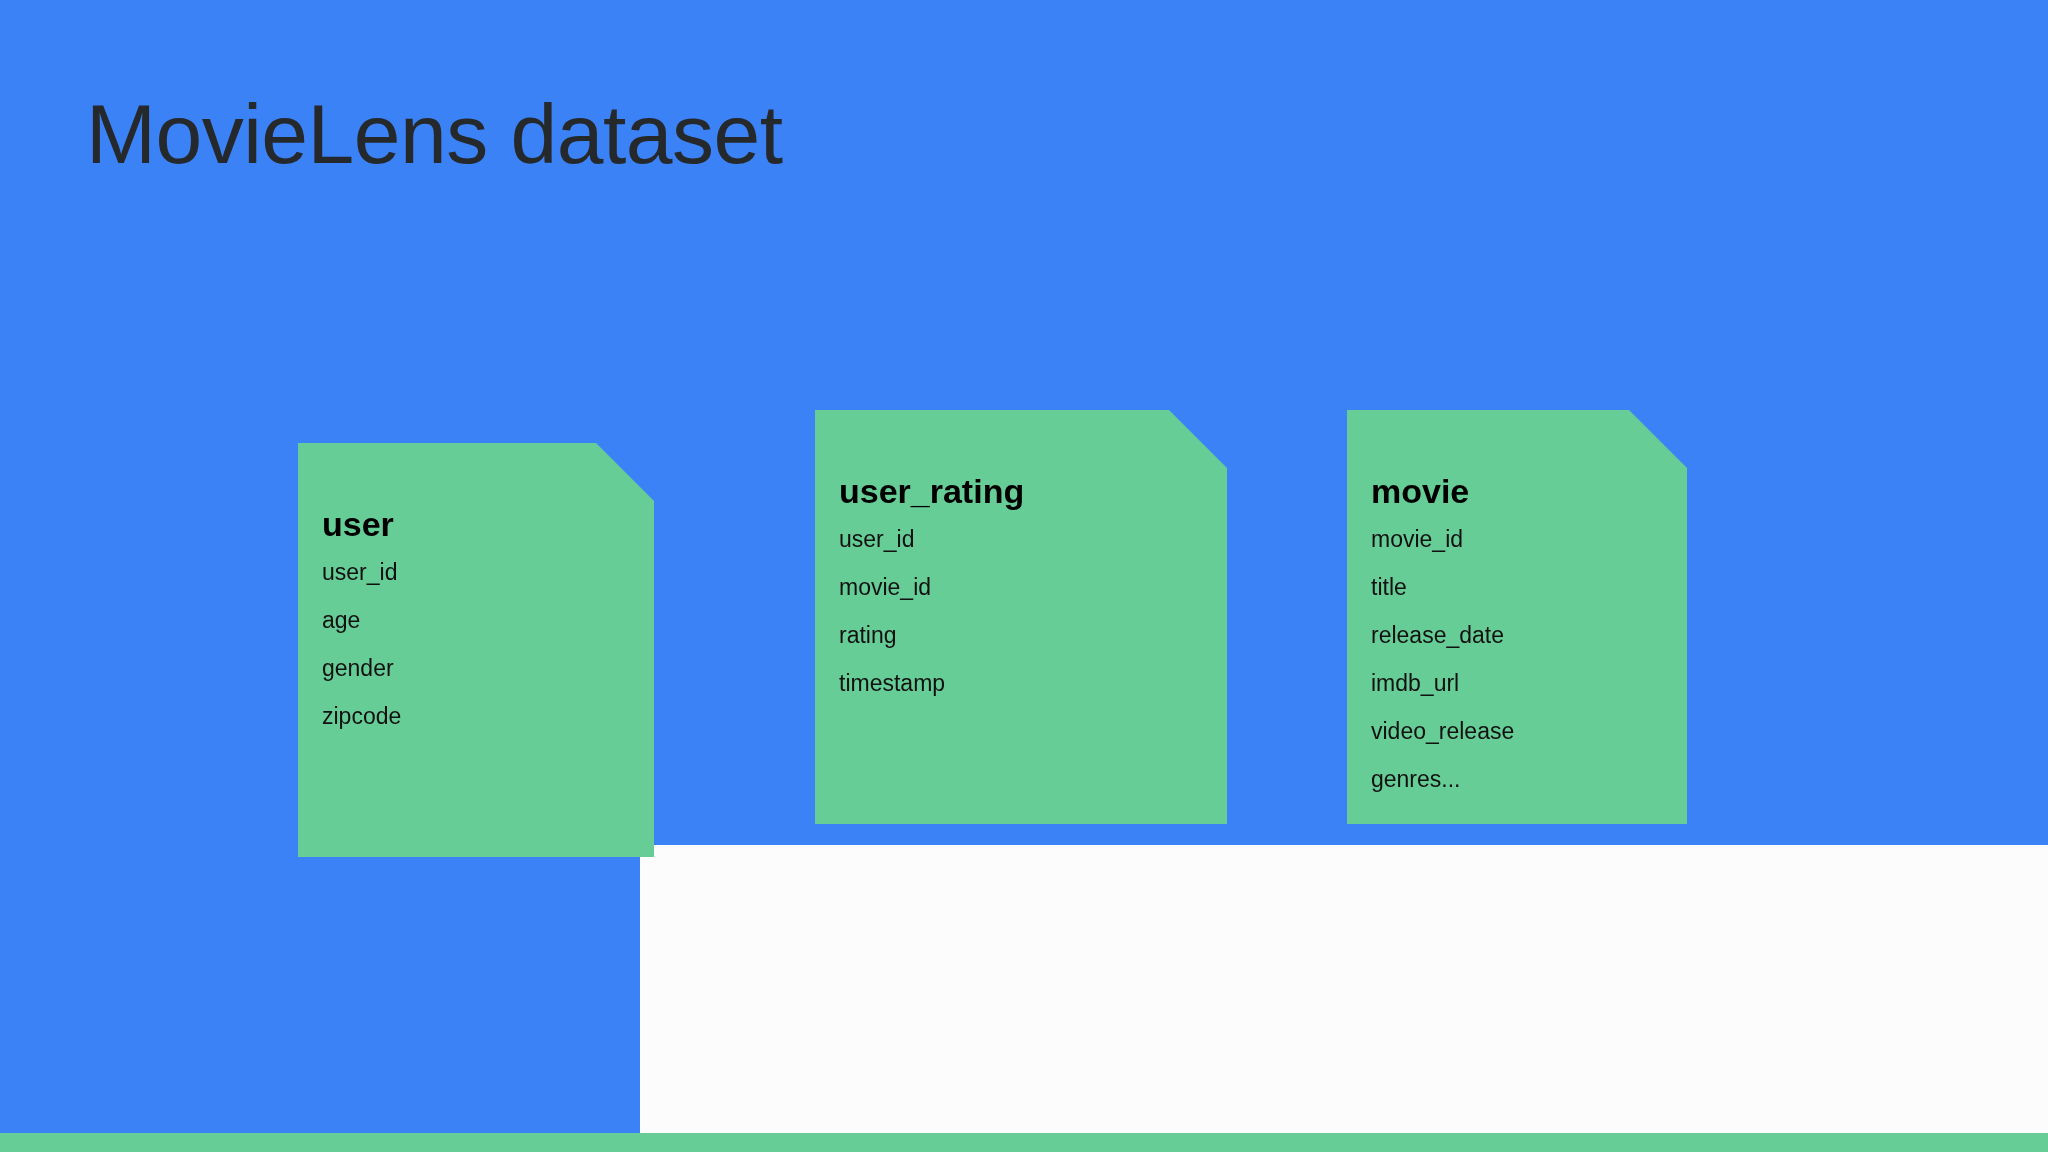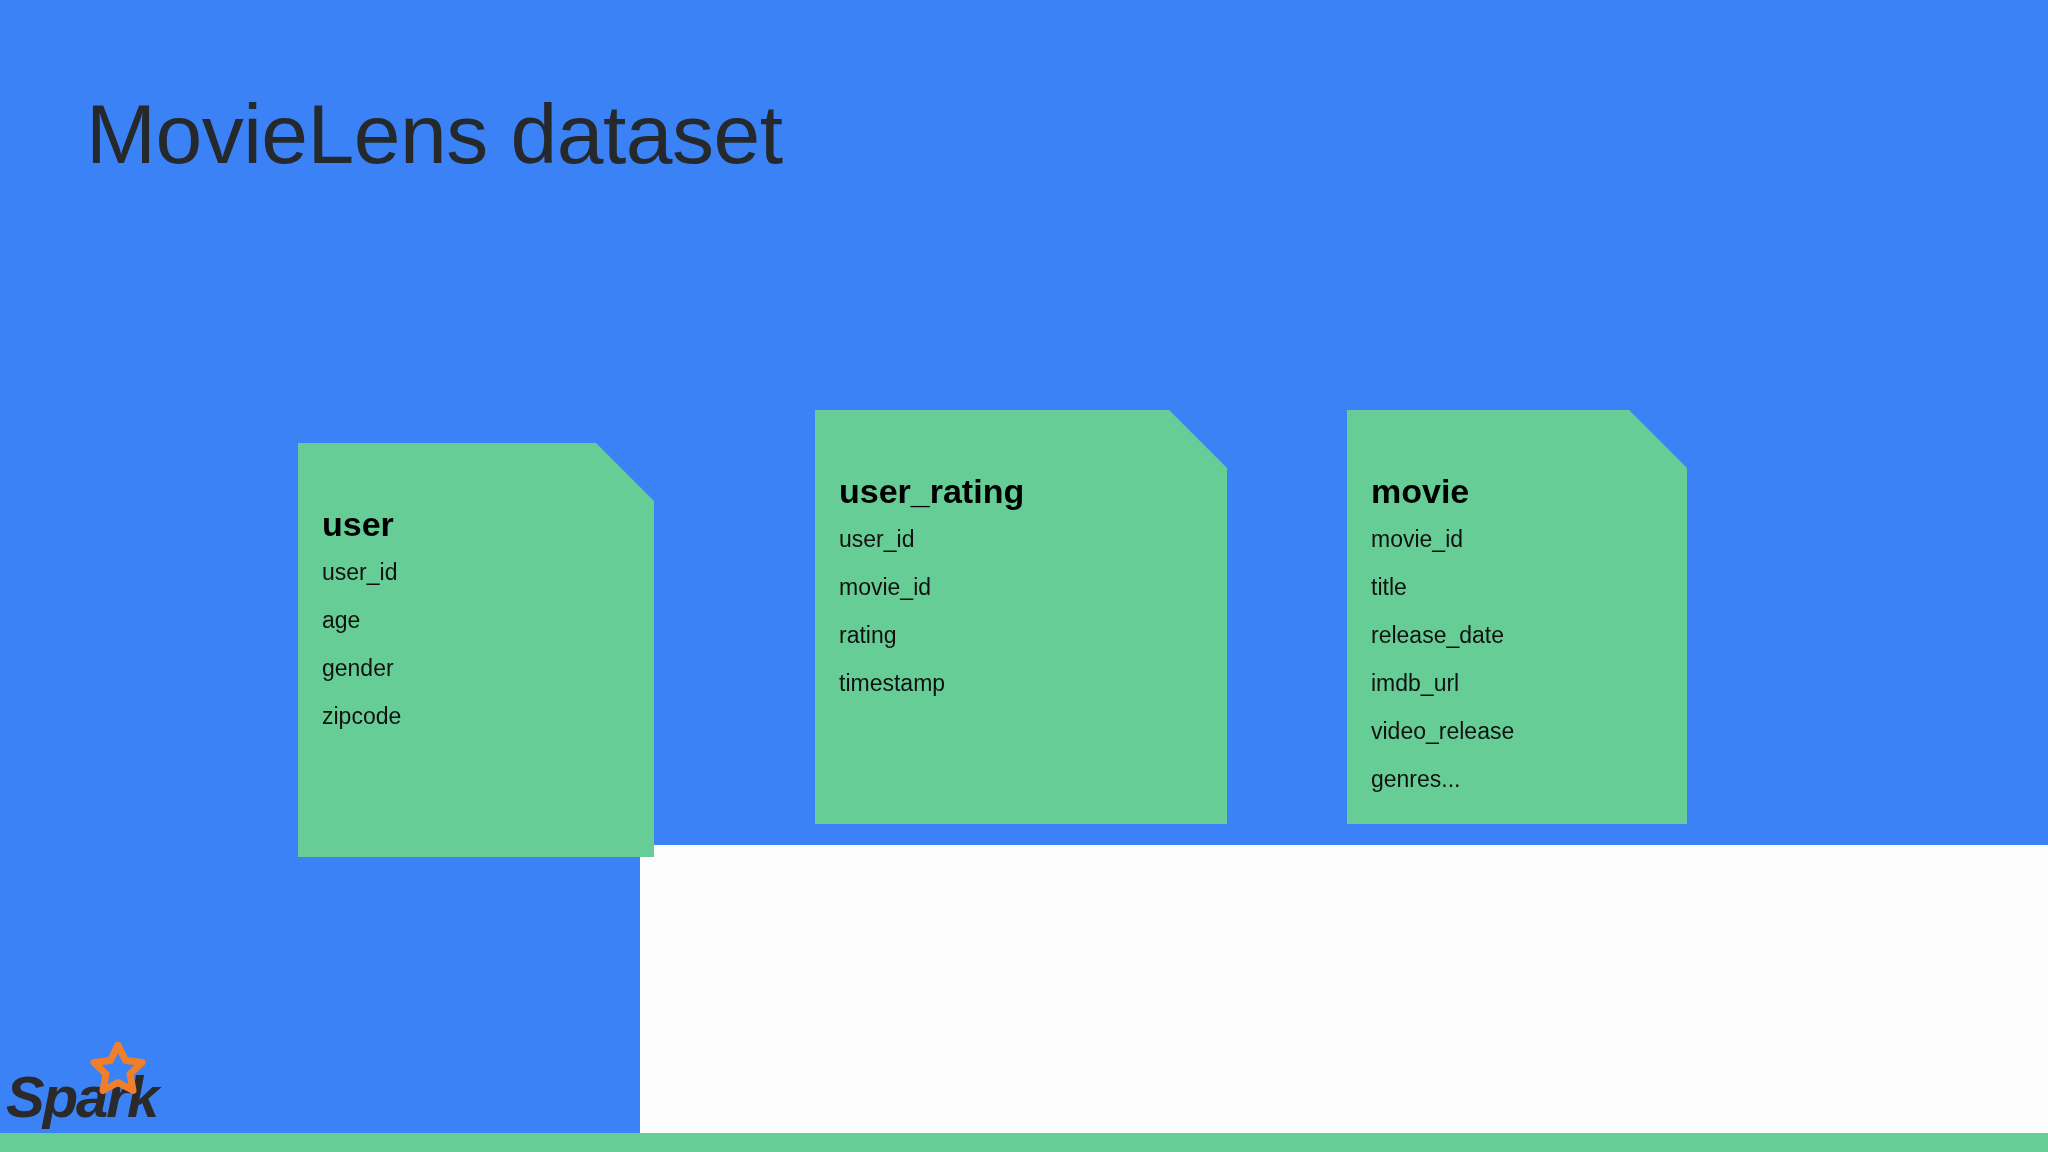--- a/index.html
+++ b/index.html
@@ -161,22 +161,16 @@
         <div class="card-field">title</div>
         <div class="card-field">release_date</div>
         <div class="card-field">imdb_url</div>
         <div class="card-field">video_release</div>
         <div class="card-field">genres...</div>
       </div>
     </div>
 
   </div>
 
-  <div class="spark-logo">
-    <div class="spark-word">Spark</div>
-    <svg class="spark-star" viewBox="0 0 56 56">
-      <path d="M28 3 L35.5 18.5 L52 20.5 L40 32 L43 48.5 L28 40.5 L13 48.5 L16 32 L4 20.5 L20.5 18.5 Z" fill="none" stroke="#ef7f2a" stroke-width="7" stroke-linejoin="round"></path>
-    </svg>
-  </div>
 
   <div class="footer-bar"></div>
 
 </div>
 
 </body></html>

